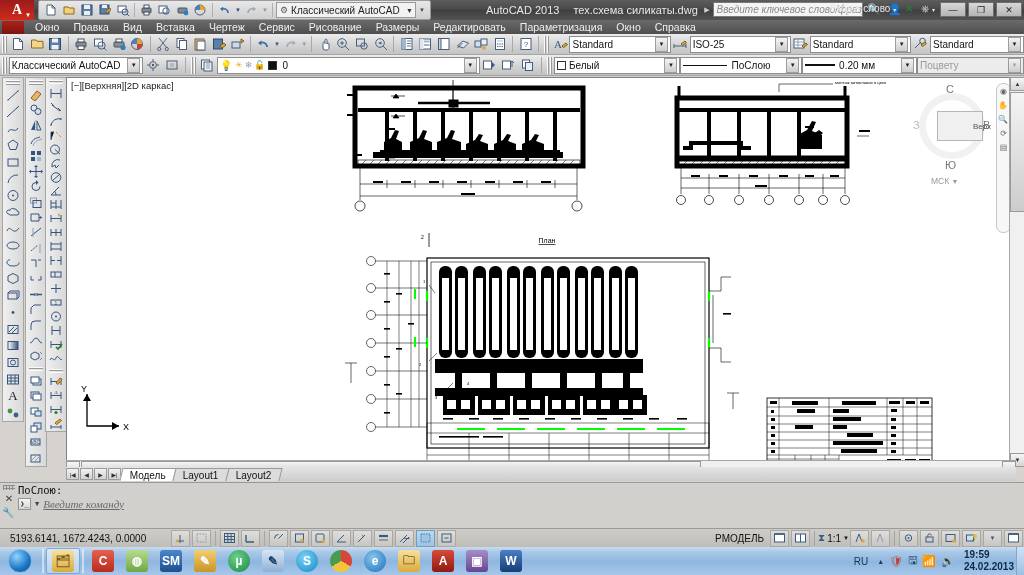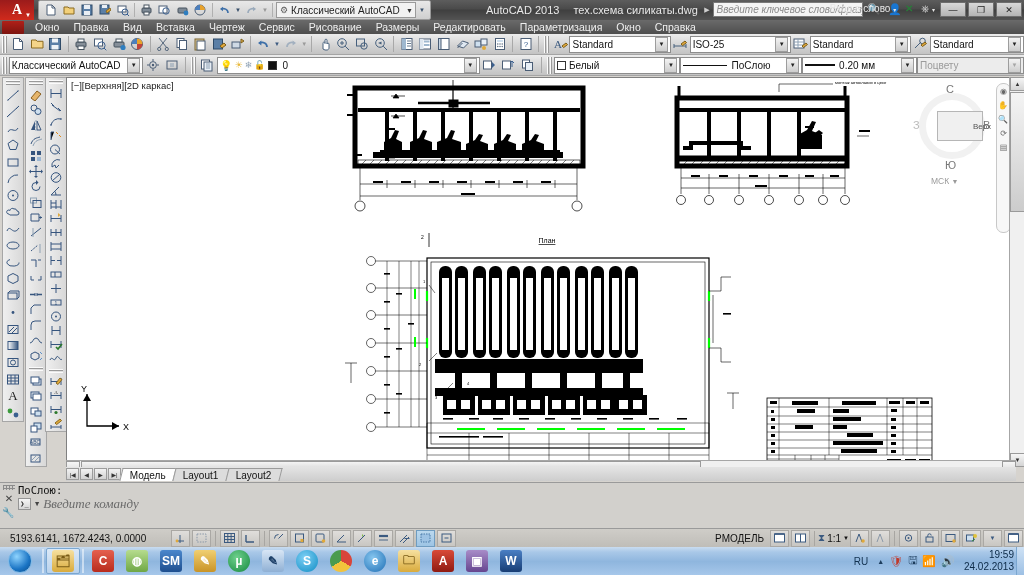--- a/index.html
+++ b/index.html
@@ -168,21 +168,21 @@
                 repeating-linear-gradient(to bottom,#8b8b8b 0 1px,transparent 1px 3px); }
   .cmd-side .x { font-size:10px; color:#444; }
   .cmd-side .wr { font-size:10px; color:#444; }
   .cmd-lines { flex:1; padding-top:1px; font-family:"DejaVu Sans Mono",monospace; font-size:10.5px; color:#111; }
   .cmd-lines div { line-height:12.5px; white-space:nowrap; }
   .cmd-input { display:flex; align-items:center; gap:4px; margin-top:1px;
                background:#d2d0cc; }
   .cmd-prompt { width:13px; height:12px; background:linear-gradient(to bottom,#f6f6f6,#d6d6d6);
                 border:1px solid #959595; font-size:7px; display:flex; align-items:center;
                 justify-content:center; color:#222; }
-  .cmd-ph { font-style:italic; color:#6a6a6a; font-family:"Liberation Serif",serif; font-size:13px; }
+  .cmd-ph { font-style:italic; color:#6a6a6a; font-family:"Liberation Serif",serif; font-size:11px;text-decoration:underline; }
 
   
   .statusbar { position:absolute; left:0; top:528px; width:1024px; height:19px;
                background:linear-gradient(to bottom,#cfcdc8,#bfbdb8);
                border-top:1px solid #9a9a9a; display:flex; align-items:center; }
   .coords { width:170px; font-size:10px; color:#111; padding-left:10px; }
   .sbtn { width:19px; height:17px; margin:0 1px; display:flex; align-items:center;
           justify-content:center; font-size:9px; color:#3b5a80;
           background:linear-gradient(to bottom,#e0dedb,#c8c6c2); border:1px solid #aaa8a4; }
   .sbtn.on { background:linear-gradient(to bottom,#bcd9ee,#9dc4e4); border-color:#6f9cc0; }
@@ -200,21 +200,21 @@
          border:1px solid #7fbbe8; }
   .tbsep { width:2px; height:24px; background:rgba(255,255,255,0.5); margin:0 2px; }
   .tkicon { width:34px; height:26px; display:flex; align-items:center; justify-content:center; }
   .tkicon .sq { width:22px; height:22px; border-radius:3px; display:flex;
                 align-items:center; justify-content:center; font-size:12px; color:#fff; font-weight:bold; }
   .tk-active { background:linear-gradient(to bottom,#dbe9f7,#b9d2ec);
                border:1px solid #7ba7d0; border-radius:2px; }
   .tray { position:absolute; right:0; top:0; height:28px; display:flex; align-items:center; gap:5px;
           padding-right:10px; }
   .tray .ti { font-size:11px; color:#1c3c5c; }
-  .clock { font-size:10px; color:#0c2a47; text-align:right; line-height:12px; padding-left:4px; }
+  .clock { font-size:10px; color:#0c2a47; text-align:left; line-height:12px; padding-left:4px;font-weight:bold; }
   .showdesk { position:absolute; right:0; top:0; width:8px; height:28px;
               background:linear-gradient(to bottom,#cfe2f5,#9dc0e4); border-left:1px solid #7ba7d0; }
   .lang { font-size:10px; color:#12314f; padding:0 4px; }
 </style>
 </head>
 <body>
 
 <div class="app">
 
   <div class="titlebar">

